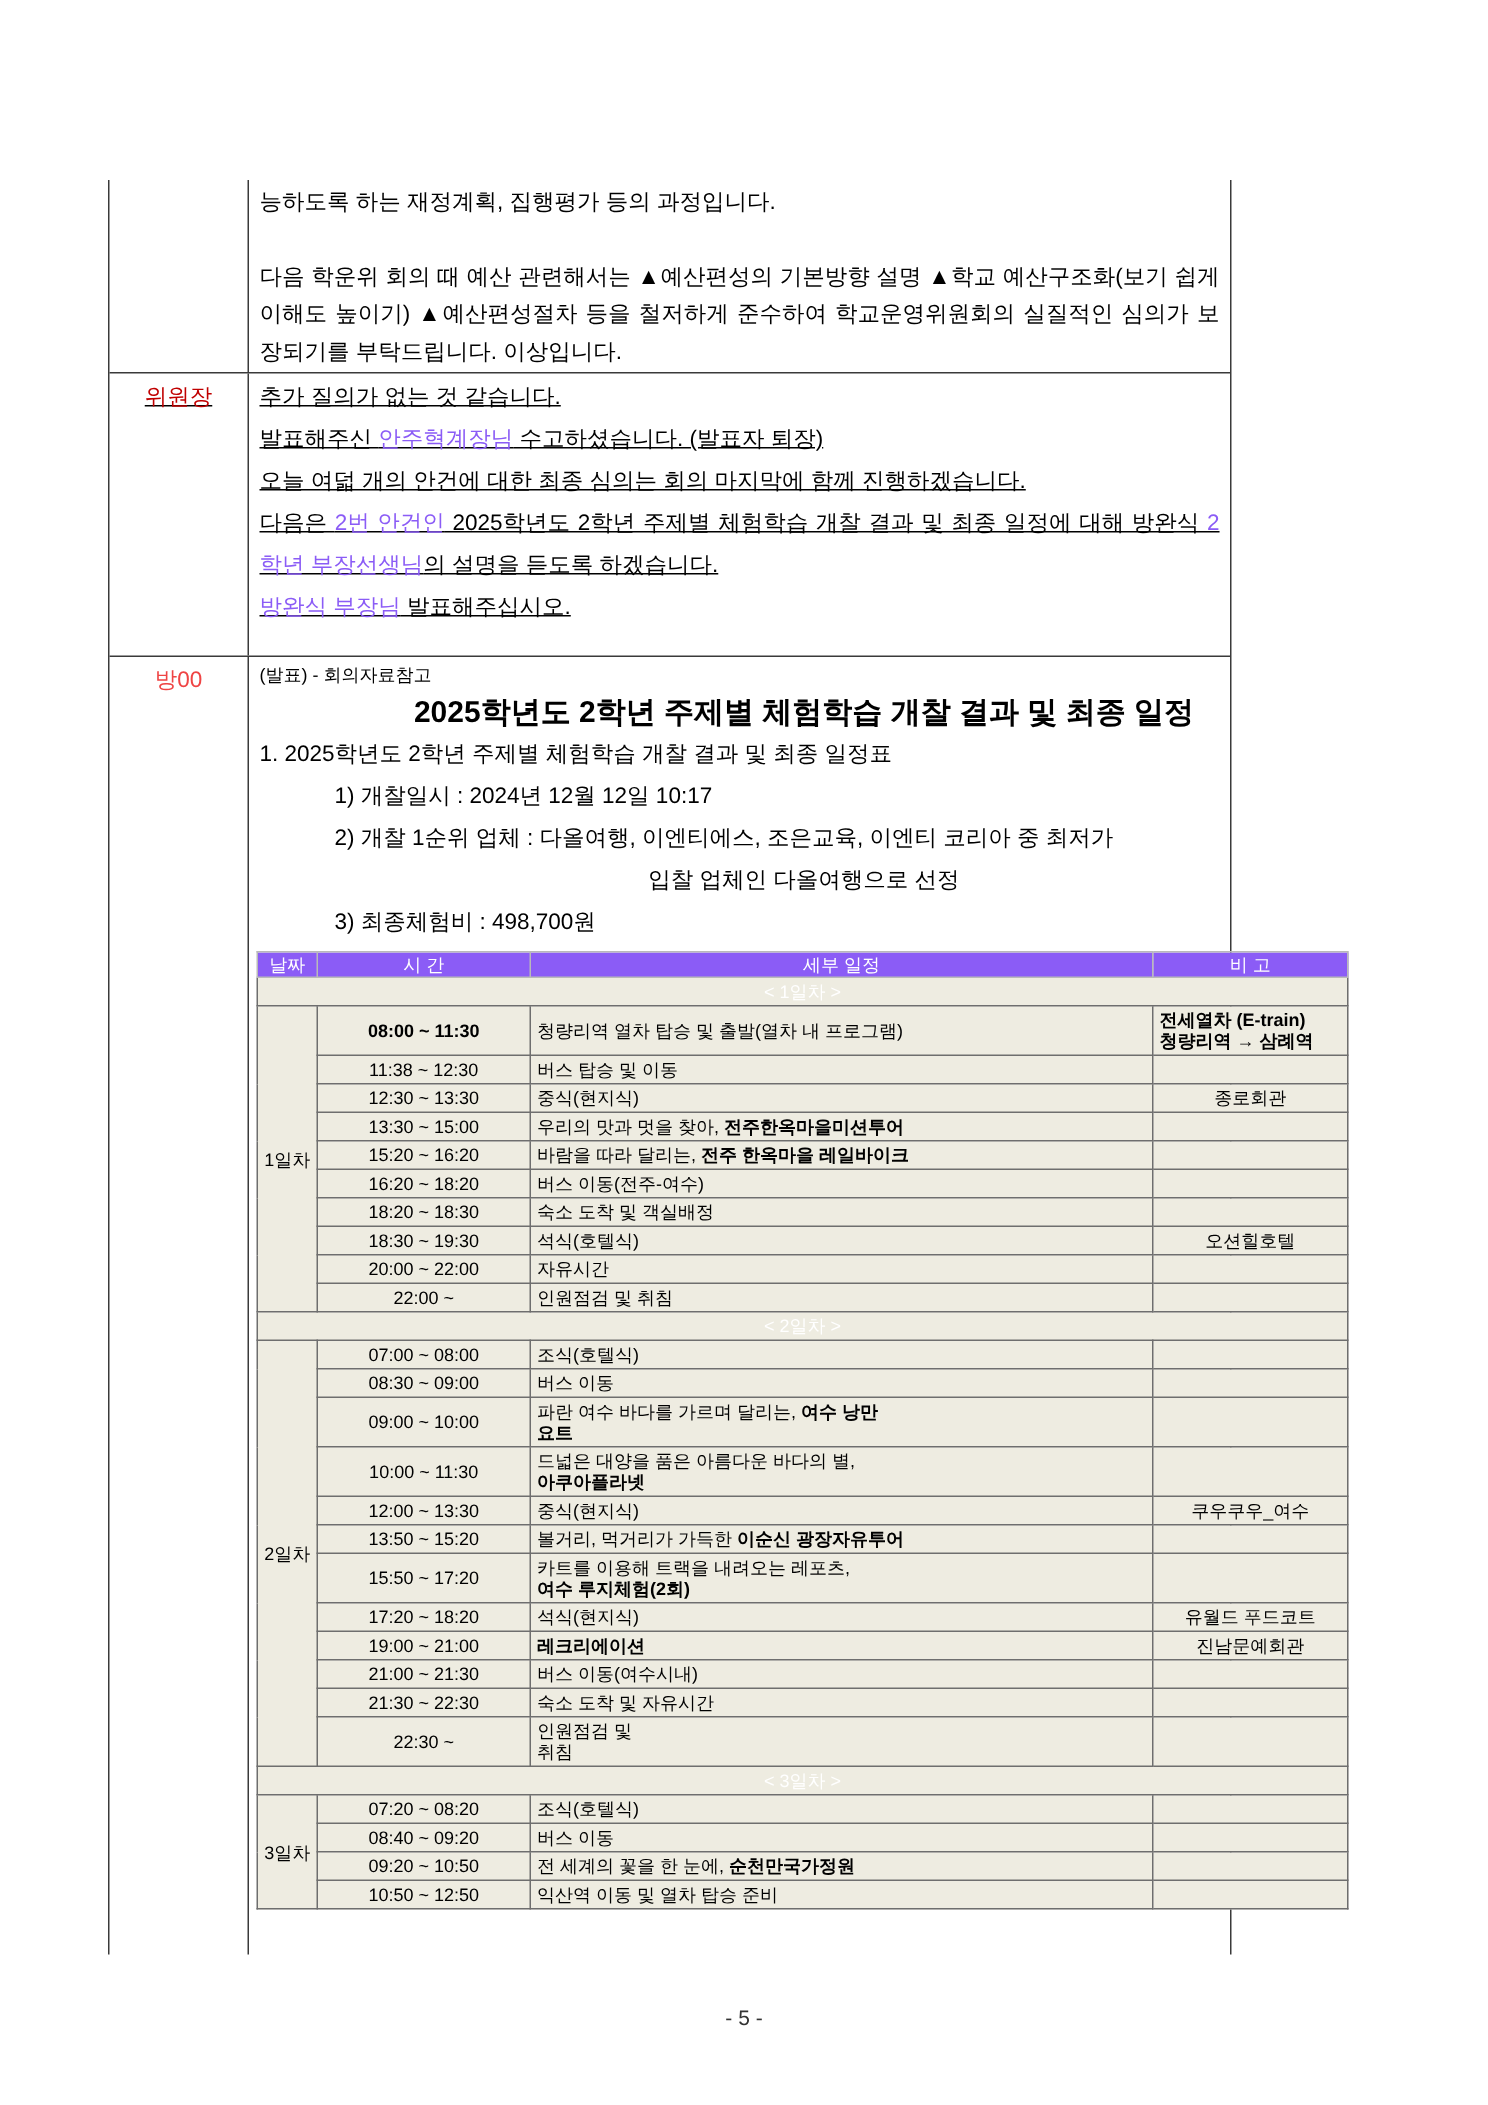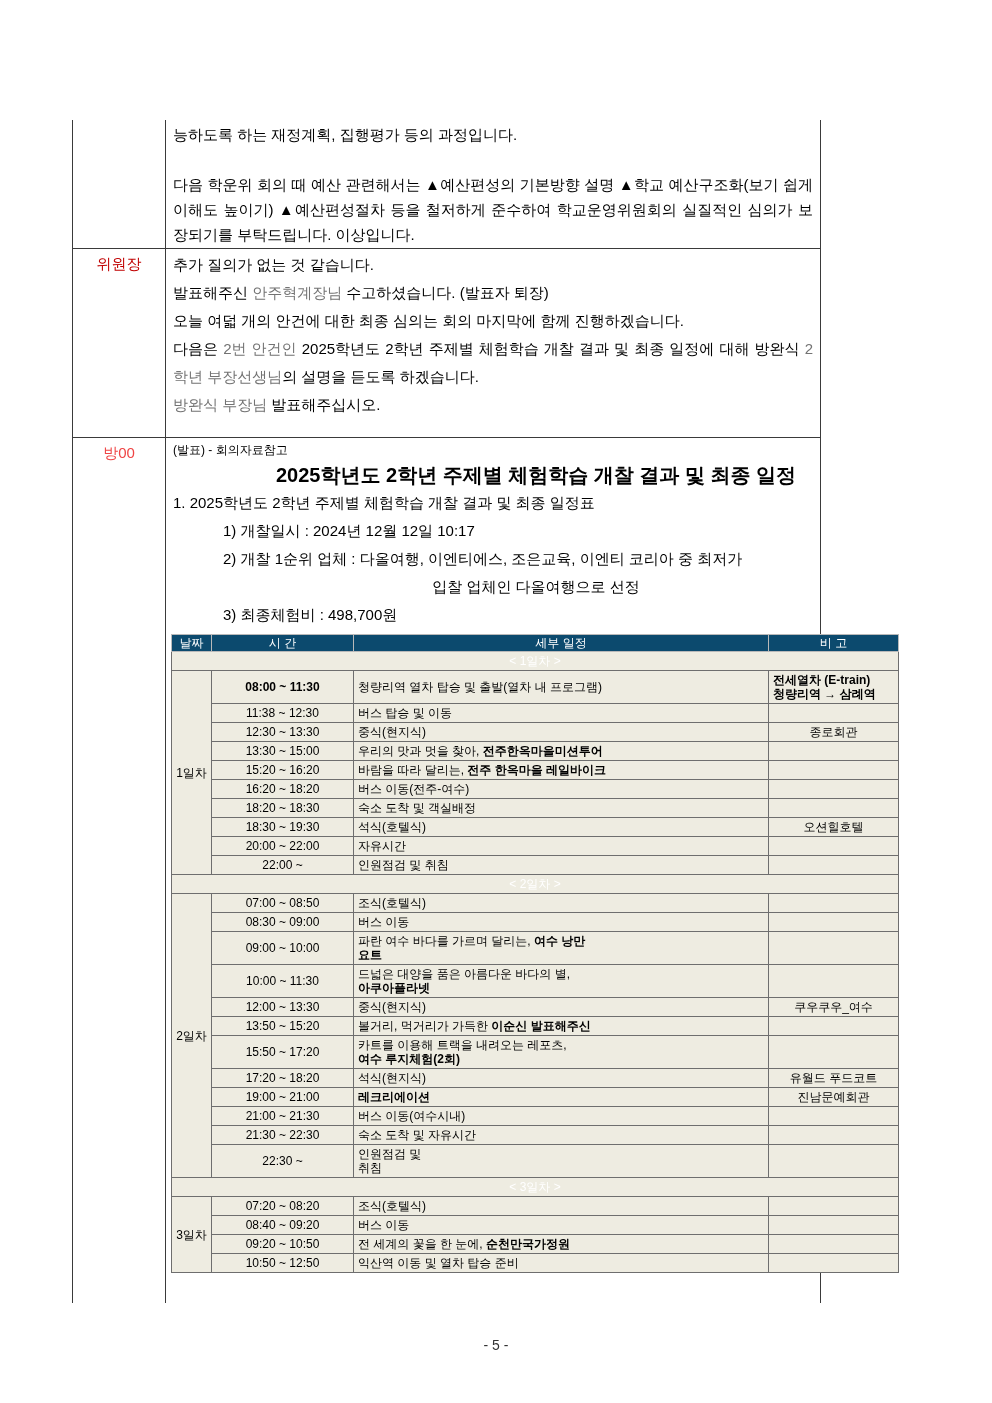--- a/index.html
+++ b/index.html
@@ -15,45 +15,45 @@
   .orow { display: flex; }
   .orow + .orow { border-top: 1px solid #3a3a3a; }
   .spk {
     width: 93px; flex: 0 0 93px; border-right: 1px solid #3a3a3a;
     font-size: 15px; padding-top: 6px; text-align: center;
   }
   .spk.red  { color: #c00000; }
   .spk.blue { color: #ef4444; }
   .cnt { flex: 1 1 auto; padding: 2px 7px 0 7px; font-size: 15px; }
   .r1 { height: 128px; }
-  .r2 { height: 189px; }
+  .r2 { height: 189px; text-decoration: underline; }
   .r3 { min-height: 866px; }
   .r1 .cnt { line-height: 25px; }
   .r2 .cnt { line-height: 28px; }
   .blank { height: 25px; }
   .just { text-align: justify; }
-  .blue-t { color: #737373; }
+  .blue-t { color: #8b5cf6; }
 
   .pr-note { font-size: 12px; line-height: 21px; }
   .pr-title { font-weight: bold; font-size: 20px; text-align: center; line-height: 28px; }
   .pr-line { line-height: 28px; }
   .ind1 { padding-left: 22px; }
   .ind2 { padding-left: 50px; }
   .centered { text-align: center; }
 
   table.sched {
     border-collapse: collapse; table-layout: fixed; width: 727px;
     margin: 5px 0 0 -2px; font-size: 12px;
   }
   table.sched td, table.sched th {
     border: 1px solid #6e6e6e; background: #eeece1;
     line-height: 14px; padding: 2px 4px; vertical-align: middle;
   }
   table.sched th {
-    background: #0c4a6e; color: #fff; font-weight: normal;
+    background: #8b5cf6; color: #fff; font-weight: normal;
     border-color: #b9b9b9; padding: 1px 0;
   }
   th.h-date { word-break: break-all; padding: 1px 13px; }
   td.band {
     background: #808080; color: #fff; font-weight: normal;
     text-align: center; height: 18px; line-height: 14px; padding: 2px 0;
     border-color: #6e6e6e;
   }
   td.day {
     text-align: center; word-break: break-all; padding: 2px 6px;
@@ -175,21 +175,21 @@
               <td class="time">22:00 ~</td>
               <td class="det"><span>인원점검 및 취침</span><b></b></td>
               <td class="note"></td>
             </tr>
 
         <tr>
               <td class="band" colspan="4">&lt; 2일차 &gt;</td>
             </tr>
         <tr>
               <td class="day" rowspan="12">2일차</td>
-              <td class="time">07:00 ~ 08:50</td>
+              <td class="time">07:00 ~ 08:00</td>
               <td class="det"><span>조식(호텔식)</span><b></b></td>
               <td class="note"></td>
             </tr>
         <tr>
               <td class="time">08:30 ~ 09:00</td>
               <td class="det"><span>버스 이동</span><b></b></td>
               <td class="note"></td>
             </tr>
         <tr>
               <td class="time">09:00 ~ 10:00</td>
@@ -203,21 +203,21 @@
 </span><b>아쿠아플라넷</b></td>
               <td class="note"></td>
             </tr>
         <tr>
               <td class="time">12:00 ~ 13:30</td>
               <td class="det"><span>중식(현지식)</span><b></b></td>
               <td class="note">쿠우쿠우_여수</td>
             </tr>
         <tr>
               <td class="time">13:50 ~ 15:20</td>
-              <td class="det"><span>볼거리, 먹거리가 가득한 </span><b>이순신 발표해주신</b><span></span></td>
+              <td class="det"><span>볼거리, 먹거리가 가득한 </span><b>이순신 광장자유투어</b><span></span></td>
               <td class="note"></td>
             </tr>
         <tr>
               <td class="time">15:50 ~ 17:20</td>
               <td class="det"><span>카트를 이용해 트랙을 내려오는 레포츠,
 </span><b>여수 루지체험(2회)</b></td>
               <td class="note"></td>
             </tr>
         <tr>
               <td class="time">17:20 ~ 18:20</td>

